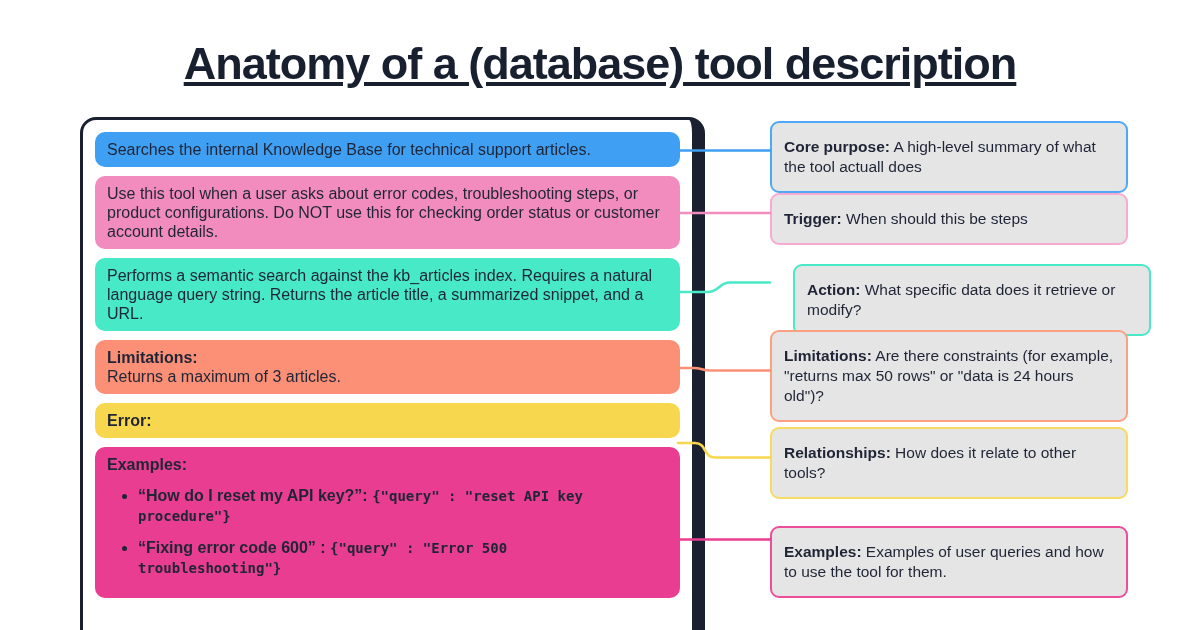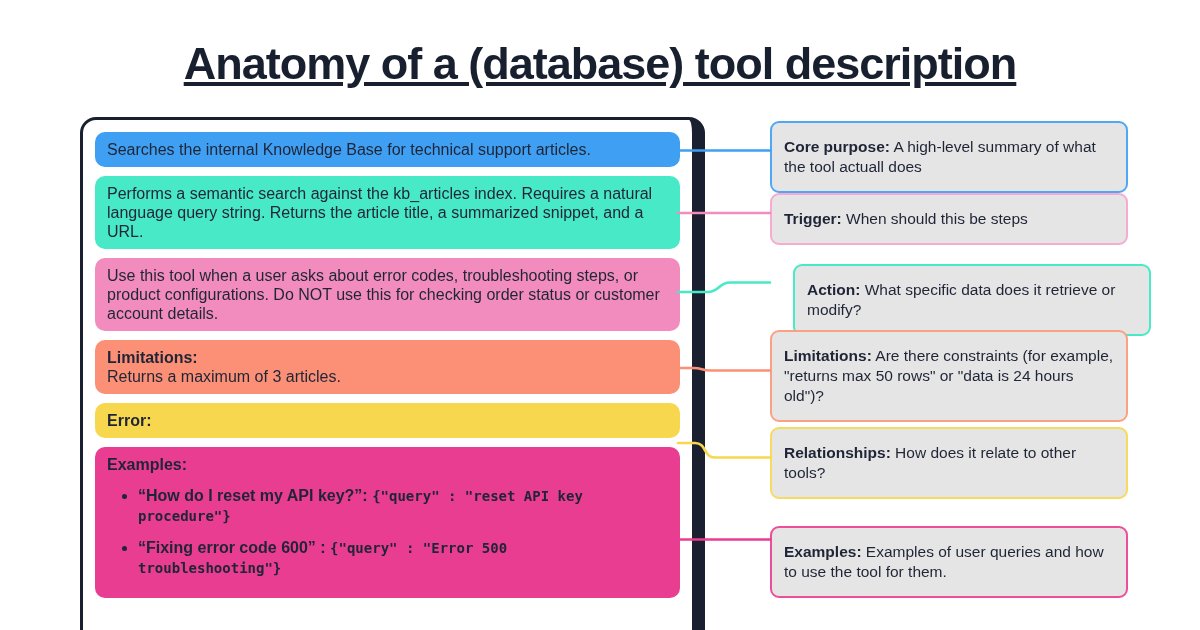--- a/index.html
+++ b/index.html
@@ -50,26 +50,26 @@
 <body>
 
 <h1 class="title" style="color: rgb(24, 32, 47); text-decoration: underline;">Anatomy of a (database) tool description</h1>
 
 <div class="board" style="border-color: rgb(27, 32, 48);">
 
   <div class="block" style="background-color: rgb(63, 159, 242);">
     <span class="block-text">Searches the internal Knowledge Base for technical support articles.</span>
   </div>
 
+  <div class="block" style="background-color: rgb(242, 140, 190);">
+    <span class="block-text">Use this tool when a user asks about error codes, troubleshooting steps, or product configurations. Do NOT use this for checking order status or customer account details.</span>
+  </div>
+
   <div class="block" style="background-color: rgb(72, 233, 198);">
     <span class="block-text">Performs a semantic search against the kb_articles index. Requires a natural language query string. Returns the article title, a summarized snippet, and a URL.</span>
-  </div>
-
-  <div class="block" style="background-color: rgb(242, 140, 190);">
-    <span class="block-text">Use this tool when a user asks about error codes, troubleshooting steps, or product configurations. Do NOT use this for checking order status or customer account details.</span>
   </div>
 
   <div class="block" style="background-color: rgb(251, 144, 118);">
     <strong class="block-label">Limitations:</strong>
     <span class="block-text">Returns a maximum of 3 articles.</span>
   </div>
 
   <div class="block" style="background-color: rgb(247, 215, 77);">
     <strong class="block-label">Error:</strong>
   </div>

